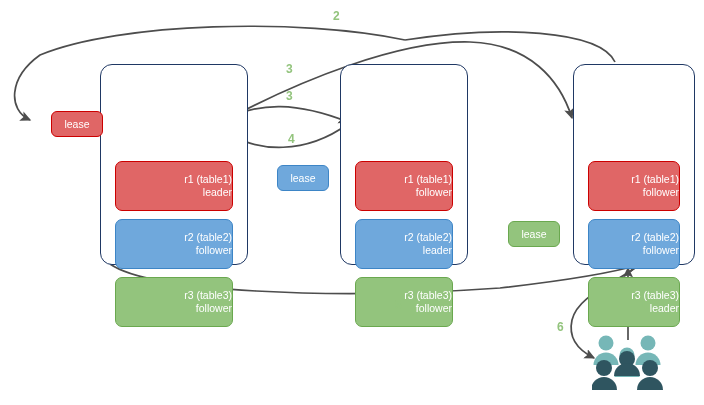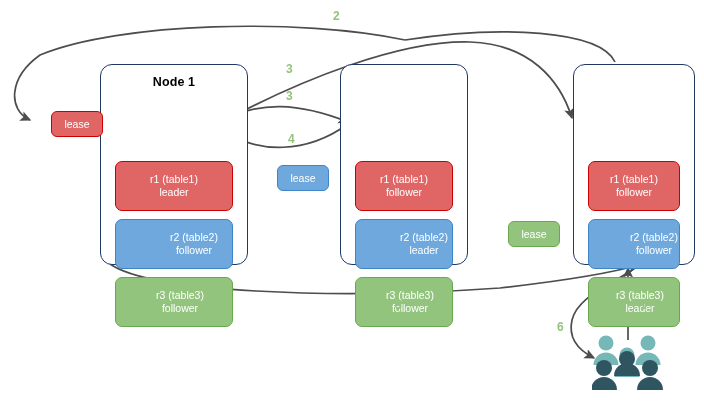--- a/index.html
+++ b/index.html
@@ -23,21 +23,21 @@
     color:#000000;
     letter-spacing:0.1px;
   }
   .range-box{
     position:absolute;
     left:14px;right:14px;
     border-radius:7px;
     box-sizing:border-box;
     display:flex;
     flex-direction:column;
-    align-items:center;
+    align-items:flex-end;
     justify-content:center;
     color:#ffffff;
     font-size:10.5px;
     line-height:13px;
     text-align:center;
   }
   .range-box .l1,.range-box .l2{display:block;}
   .r-red{background:#e06666;border:1.4px solid #cc0000;}
   .r-blue{background:#6fa8dc;border:1.4px solid #3d85c6;padding-left:40px;}
   .r-green{background:#93c47d;border:1.4px solid #6aa84f;padding-left:12px;}
@@ -86,21 +86,20 @@
     <path d="M 348,124 C 305,155 258,152 228,133" fill="none" stroke="#4d4d4d" stroke-width="1.7" marker-end="url(#arrowhead)"></path>
 
     <path d="M 110,264 C 150,292 330,300 500,288 C 570,280 615,272 638,265" fill="none" stroke="#4d4d4d" stroke-width="1.7" marker-end="url(#arrowhead)"></path>
 
     <path d="M 628,340 L 628,268" fill="none" stroke="#4d4d4d" stroke-width="1.7" marker-end="url(#arrowhead)"></path>
 
     <path d="M 638,266 C 610,286 578,296 572,320 C 568,338 578,350 594,358" fill="none" stroke="#4d4d4d" stroke-width="1.7" marker-end="url(#arrowhead)"></path>
   </svg>
 
   <div class="node-box" style="left:100px;top:64px;width:148px;height:201px;">
-    <div class="node-title">Node 1</div>
     <div class="range-box r-red" style="top:96px;height:50px;">
       <span class="l1">r1 (table1)</span>
       <span class="l2">leader</span>
     </div>
     <div class="range-box r-blue" style="top:154px;height:50px;">
       <span class="l1">r2 (table2)</span>
       <span class="l2">follower</span>
     </div>
     <div class="range-box r-green" style="top:212px;height:50px;">
       <span class="l1">r3 (table3)</span>

